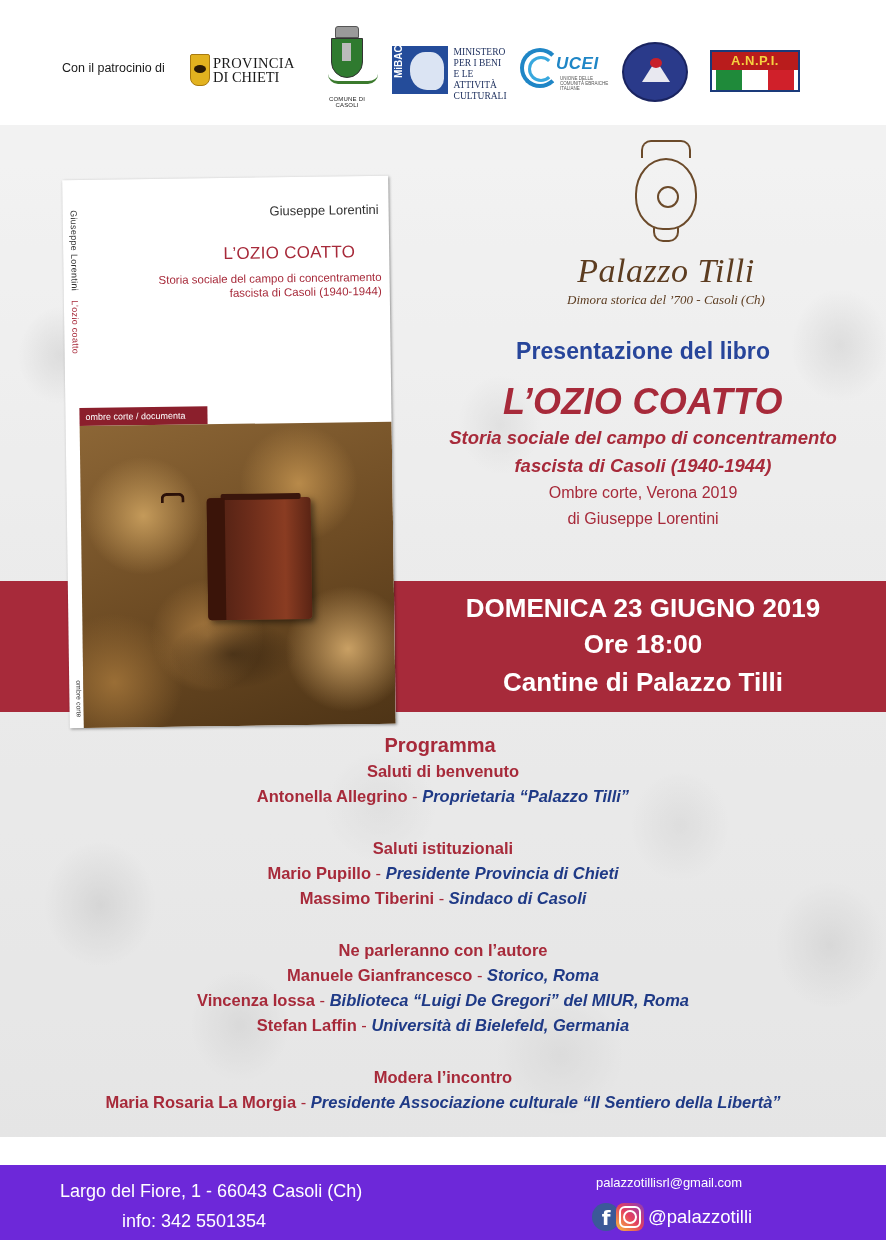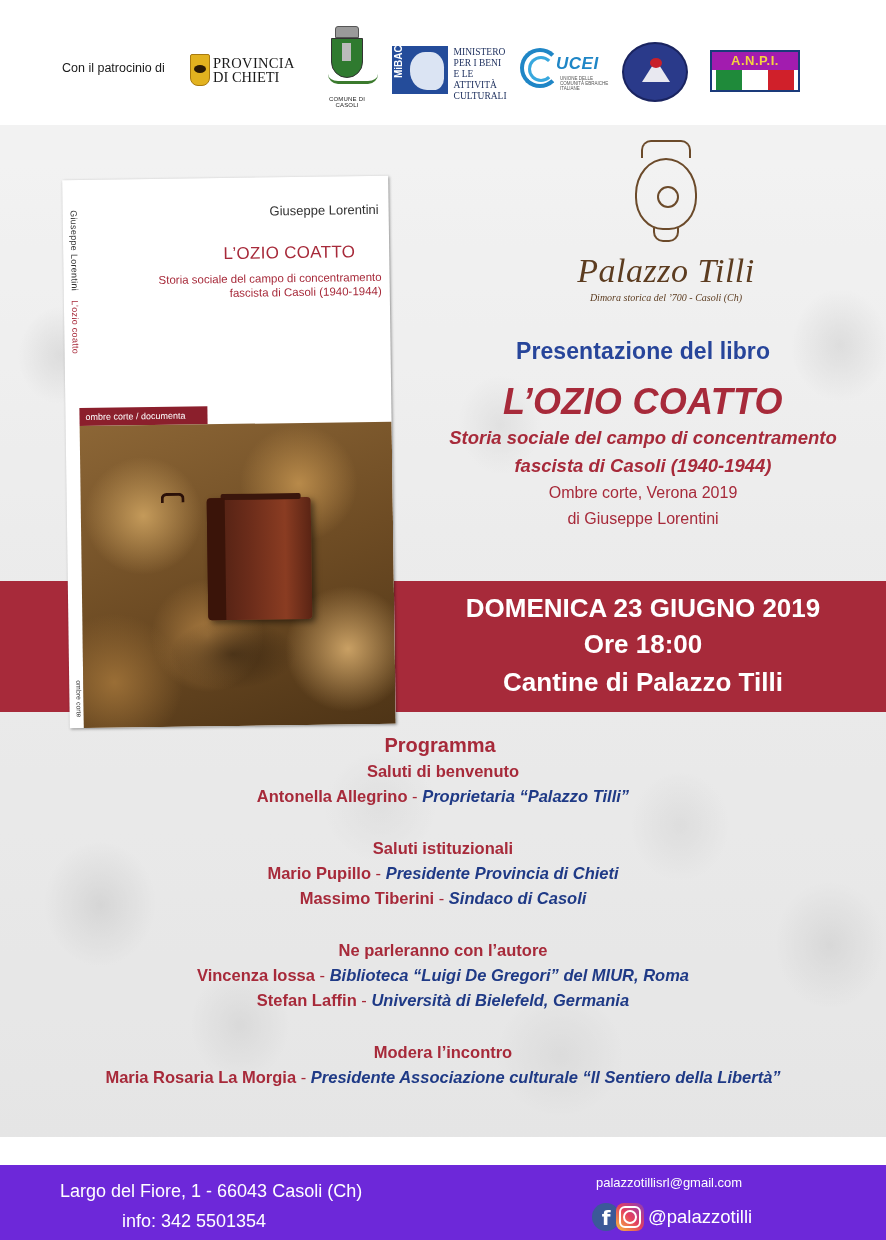--- a/index.html
+++ b/index.html
@@ -30,21 +30,21 @@
   .mibac .mtxt { font-family: "Liberation Serif", serif; font-size: 9.5px; line-height: 11px; color: #1b2d5c; margin-left: 6px; margin-top: 1px; }
   .ucei { left: 520px; top: 46px; width: 92px; height: 50px; }
   .ucei .swirl { position: absolute; left: 0; top: 2px; width: 40px; height: 40px; border-radius: 50%; border: 4px solid #1f86c6; border-right-color: transparent; }
   .ucei .swirl2 { position: absolute; left: 8px; top: 10px; width: 26px; height: 26px; border-radius: 50%; border: 3px solid #38a8de; border-right-color: transparent; }
   .ucei .uname { position: absolute; left: 36px; top: 8px; font-size: 17px; font-weight: bold; color: #1f86c6; font-style: italic; letter-spacing: 0.5px; text-align: center; }
   .ucei .usub { position: absolute; left: 40px; top: 30px; font-size: 4.5px; line-height: 5px; color: #555; width: 52px; }
   .sentiero { left: 622px; top: 42px; width: 66px; height: 60px; border-radius: 50%; background: #2a3a8a; border: 2px solid #1a2460; }
   .sentiero::before { content: ""; position: absolute; left: 18px; top: 16px; width: 0; height: 0; border-left: 14px solid transparent; border-right: 14px solid transparent; border-bottom: 22px solid #e8e8f0; }
   .sentiero::after { content: ""; position: absolute; left: 26px; top: 14px; width: 12px; height: 10px; background: #c8202a; border-radius: 50%; }
   .anpi { left: 710px; top: 50px; width: 90px; height: 42px; border: 2px solid #1a3a7a; background: #fff; }
-  .anpi .top { height: 18px; background: #a21caf; color: #f5d240; font-size: 13px; font-weight: bold; text-align: center; line-height: 18px; letter-spacing: 0.5px; }
+  .anpi .top { height: 18px; background: #b91c1c; color: #f5d240; font-size: 13px; font-weight: bold; text-align: center; line-height: 18px; letter-spacing: 0.5px; }
   .anpi .flag { display: flex; height: 20px; margin: 0 4px; }
   .anpi .flag div { flex: 1; }
 
   
   .photo-bg { position: absolute; left: 0; top: 125px; width: 886px; height: 1012px;
     background:
       radial-gradient(ellipse 60px 70px at 60px 230px, rgba(150,150,150,0.35), transparent 70%),
       radial-gradient(ellipse 50px 60px at 320px 170px, rgba(140,140,140,0.25), transparent 70%),
       radial-gradient(ellipse 70px 80px at 840px 220px, rgba(140,140,140,0.30), transparent 70%),
       radial-gradient(ellipse 60px 70px at 500px 300px, rgba(150,150,150,0.25), transparent 70%),
@@ -89,21 +89,21 @@
   .book .suitcase-side { position: absolute; left: 126px; top: 74px; width: 18px; height: 122px; background: #3a1409; border-radius: 4px 0 0 4px; }
 
   
   .pt-logo { position: absolute; left: 566px; top: 140px; width: 200px; height: 180px; text-align: center; }
   .pt-emblem { position: relative; margin: 0 auto; width: 70px; height: 110px; }
   .pt-crown { position: absolute; left: 10px; top: 0; width: 50px; height: 18px; border: 2px solid #6b4a2a; border-bottom: none; border-radius: 10px 10px 0 0; }
   .pt-vase { position: absolute; left: 4px; top: 18px; width: 62px; height: 72px; border: 2px solid #6b4a2a; border-radius: 50% 50% 45% 45%; }
   .pt-vase::before { content: ""; position: absolute; left: 20px; top: 26px; width: 18px; height: 18px; border: 2px solid #6b4a2a; border-radius: 50%; }
   .pt-base { position: absolute; left: 22px; top: 88px; width: 26px; height: 14px; border: 2px solid #6b4a2a; border-top: none; border-radius: 0 0 10px 10px; }
   .pt-name { font-family: "Liberation Serif", serif; font-style: italic; font-size: 34px; color: #5c3c20; margin-top: 2px; letter-spacing: 0.5px; }
-  .pt-sub { font-family: "Liberation Serif", serif; font-style: italic; font-size: 10px; color: #5c3c20; margin-top: 2px; }
+  .pt-sub { font-family: "Liberation Serif", serif; font-style: italic; font-size: 13px; color: #5c3c20; margin-top: 2px; }
 
   
   .pres { position: absolute; left: 400px; top: 338px; width: 486px; text-align: center; }
   .pres .heading { font-size: 23px; font-weight: bold; color: #27459a; letter-spacing: 0.1px; }
   .pres .title { font-size: 36px; font-weight: bold; font-style: italic; color: #a72a3a; margin-top: 16px; letter-spacing: 0.3px; }
   .pres .subtitle { font-size: 18.5px; font-weight: bold; font-style: italic; color: #a72a3a; line-height: 26px; margin-top: 2px; }
   .pres .pub { font-size: 16px; color: #a72a3a; line-height: 24px; margin-top: 2px; }
 
   
   .prog { position: absolute; left: 0; top: 734px; width: 886px; text-align: center; }
@@ -246,20 +246,23 @@
     </div>
     <div class="line">
       <span class="name">Massimo Tiberini</span><span class="sep"> - </span><span class="role">Sindaco di Casoli</span>
     </div>
   </div>
   <div class="gap"></div>
 
   <div class="group">
     <div class="gtitle">Ne parleranno con l’autore</div>
     <div class="line">
+      <span class="name">Manuele Gianfrancesco</span><span class="sep"> - </span><span class="role">Storico, Roma</span>
+    </div>
+    <div class="line">
       <span class="name">Vincenza Iossa</span><span class="sep"> - </span><span class="role">Biblioteca “Luigi De Gregori” del MIUR, Roma</span>
     </div>
     <div class="line">
       <span class="name">Stefan Laffin</span><span class="sep"> - </span><span class="role">Università di Bielefeld, Germania</span>
     </div>
   </div>
   <div class="gap"></div>
 
   <div class="group">
     <div class="gtitle">Modera l’incontro</div>

